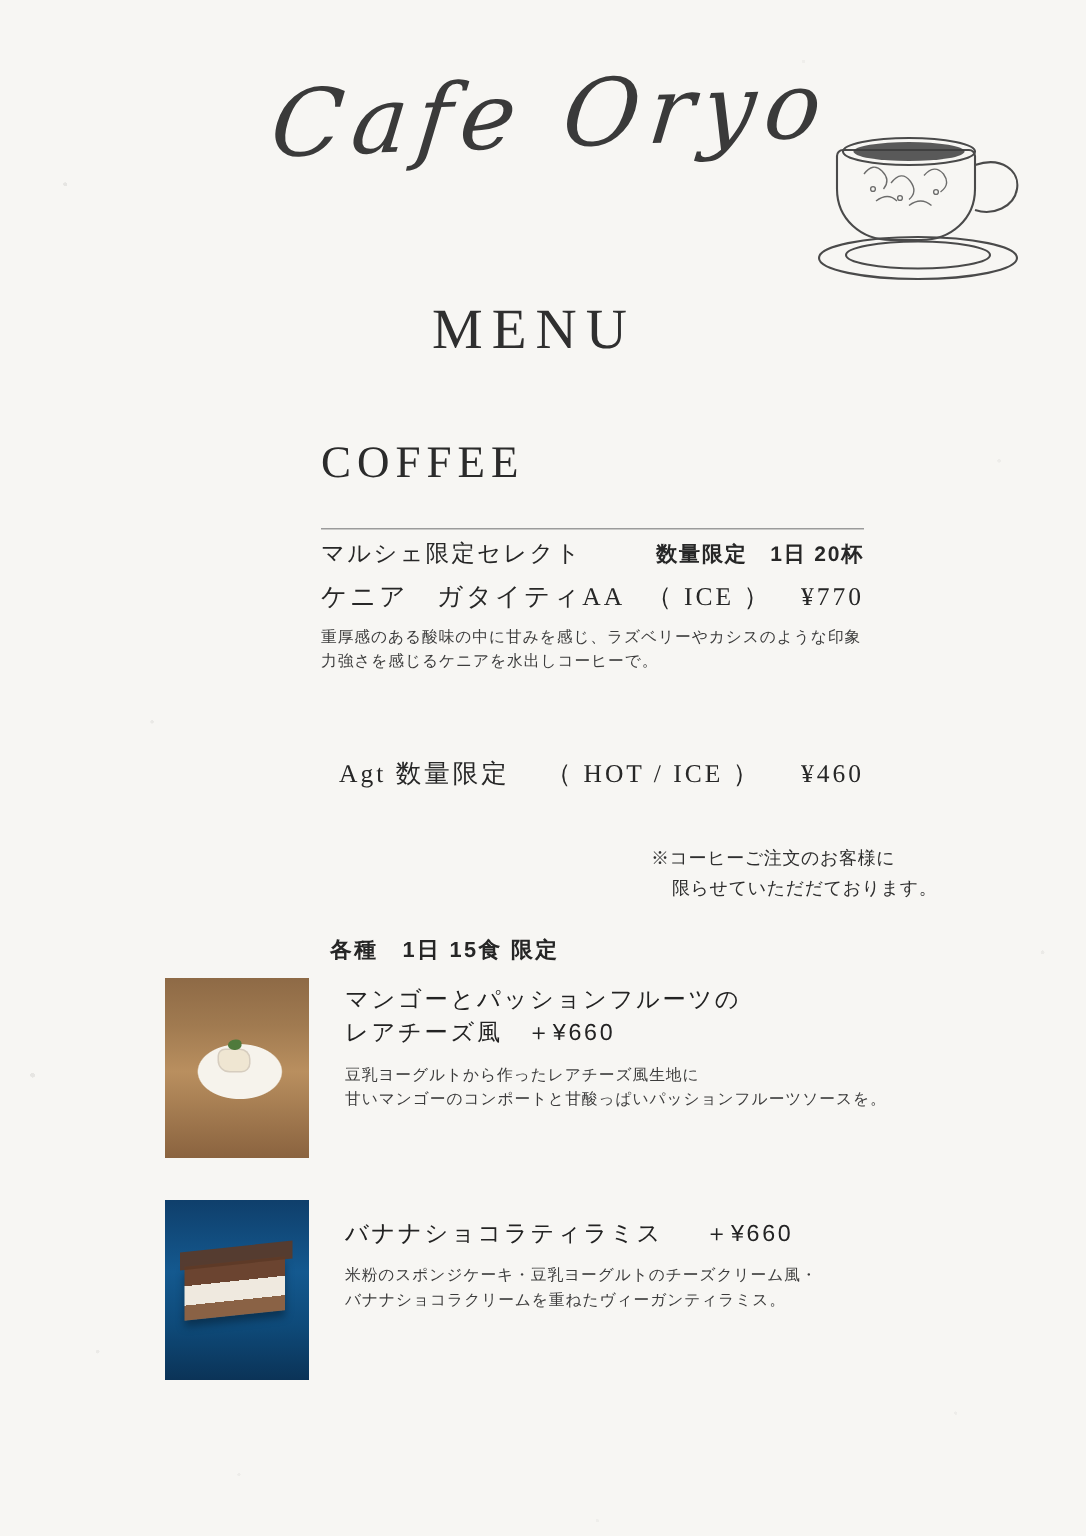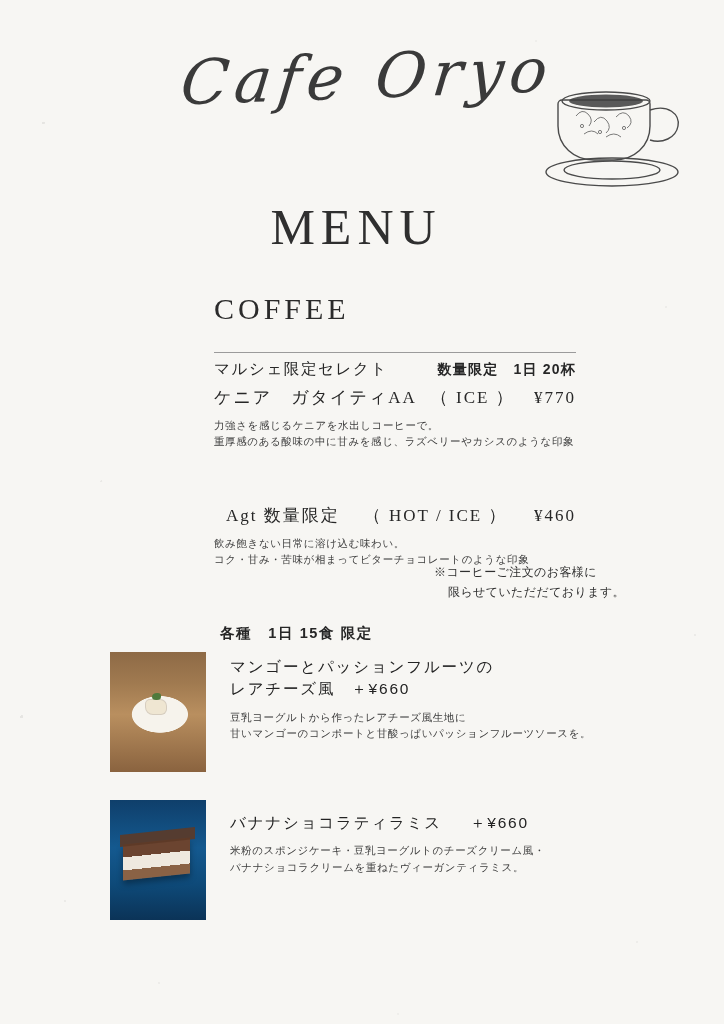--- a/index.html
+++ b/index.html
@@ -67,21 +67,21 @@
     width: 160px;
     height: 135px;
   }
   .menu-word {
     position: absolute;
     left: 0;
     top: 198px;
     width: 712px;
     text-align: center;
     font-family: "Liberation Serif", serif;
-    font-size: 50px;
+    font-size: 38px;
     letter-spacing: 6px;
     color: #2f2f2f;
   }
 
   
   .section-title {
     font-family: "Liberation Serif", serif;
     font-size: 30px;
     letter-spacing: 4px;
     color: #2b2b2b;
@@ -299,38 +299,34 @@
 
     <div class="item-line item-line-serif">
       <span class="name">ケニア　ガタイティAA</span>
       <span style="width:14px"></span>
       <span class="name">（ ICE ）</span>
       <span class="spacer"></span>
       <span class="price">¥770</span>
     </div>
 
     <div class="desc">
+      <div>重厚感のある酸味の中に甘みを感じ、ラズベリーやカシスのような印象</div>
       <div>力強さを感じるケニアを水出しコーヒーで。</div>
-      <div>重厚感のある酸味の中に甘みを感じ、ラズベリーやカシスのような印象</div>
     </div>
 
     <div style="height:48px"></div>
 
     <div class="item-line item-line-serif" style="padding-left:12px;">
       <span class="name">Agt 数量限定</span>
       <span style="width:24px"></span>
       <span class="name">（ HOT / ICE ）</span>
       <span class="spacer"></span>
       <span class="price">¥460</span>
     </div>
 
-    <div class="desc">
-      <div>飲み飽きない日常に溶け込む味わい。</div>
-      <div>コク・甘み・苦味が相まってビターチョコレートのような印象</div>
-    </div>
   </div>
 
   <div class="sweets-note">
     <div>※コーヒーご注文のお客様に</div>
     <div>限らせていただだております。</div>
   </div>
 
 
   <div class="sweets-limit">各種　1日 15食 限定</div>
 

